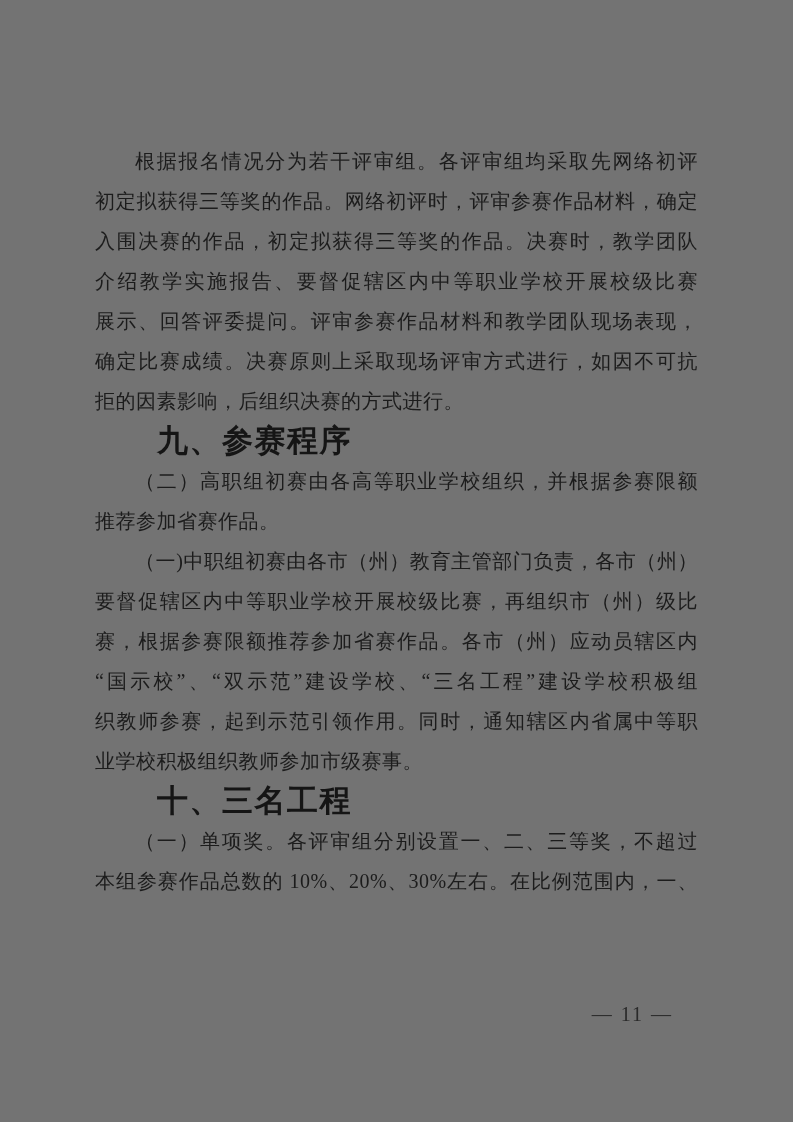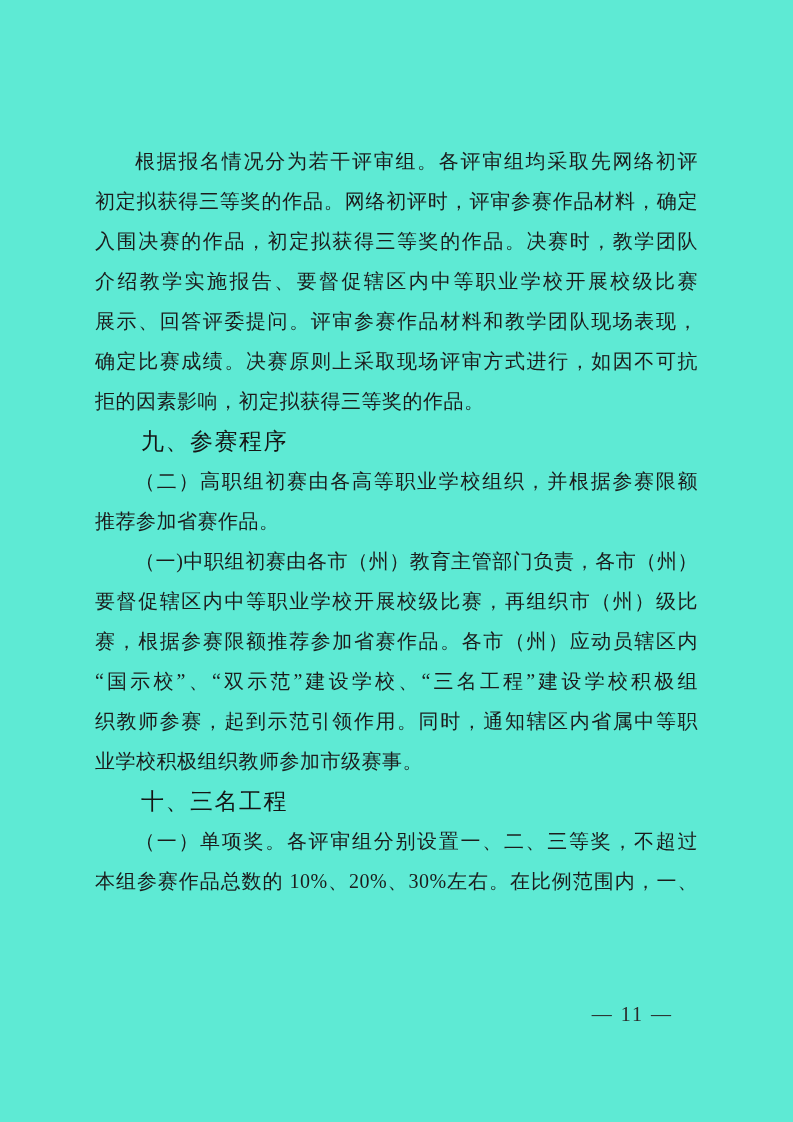--- a/index.html
+++ b/index.html
@@ -11,21 +11,21 @@
     width: 793px;
     height: 1122px;
     position: relative;
     font-family: "Liberation Serif", serif;
     color: #1c1c1c;
     overflow: hidden;
   }
   .page {
     position: absolute;
     inset: 0;
-    background: #5eead4;
+    background: #737373;
   }
   .content {
     position: absolute;
     left: 95px;
     top: 141px;
     width: 603px;
   }
   .line {
     font-size: 20px;
     line-height: 40px;
@@ -36,22 +36,22 @@
   }
   .line.para-end {
     text-align: left;
     text-align-last: left;
   }
   .line.indent {
     text-indent: 2em;
   }
   .heading {
     font-family: "Liberation Sans", sans-serif;
-    font-weight: 400;
-    font-size: 23px;
+    font-weight: 700;
+    font-size: 31px;
     line-height: 40px;
     text-indent: 2em;
     letter-spacing: 1.5px;
     text-align: left;
     text-align-last: left;
     color: #151515;
   }
   .page-footer {
     position: absolute;
     top: 1000px;
@@ -70,21 +70,21 @@
 
   <div class="content">
 
     <div>
       <div class="line indent">根据报名情况分为若干评审组。各评审组均采取先网络初评</div>
       <div class="line">初定拟获得三等奖的作品。网络初评时，评审参赛作品材料，确定</div>
       <div class="line">入围决赛的作品，初定拟获得三等奖的作品。决赛时，教学团队</div>
       <div class="line">介绍教学实施报告、要督促辖区内中等职业学校开展校级比赛</div>
       <div class="line">展示、回答评委提问。评审参赛作品材料和教学团队现场表现，</div>
       <div class="line">确定比赛成绩。决赛原则上采取现场评审方式进行，如因不可抗</div>
-      <div class="line para-end">拒的因素影响，初定拟获得三等奖的作品。</div>
+      <div class="line para-end">拒的因素影响，后组织决赛的方式进行。</div>
     </div>
 
     <div class="heading">九、参赛程序</div>
 
     <div>
       <div class="line indent">（二）高职组初赛由各高等职业学校组织，并根据参赛限额</div>
       <div class="line para-end">推荐参加省赛作品。</div>
     </div>
 
     <div>

